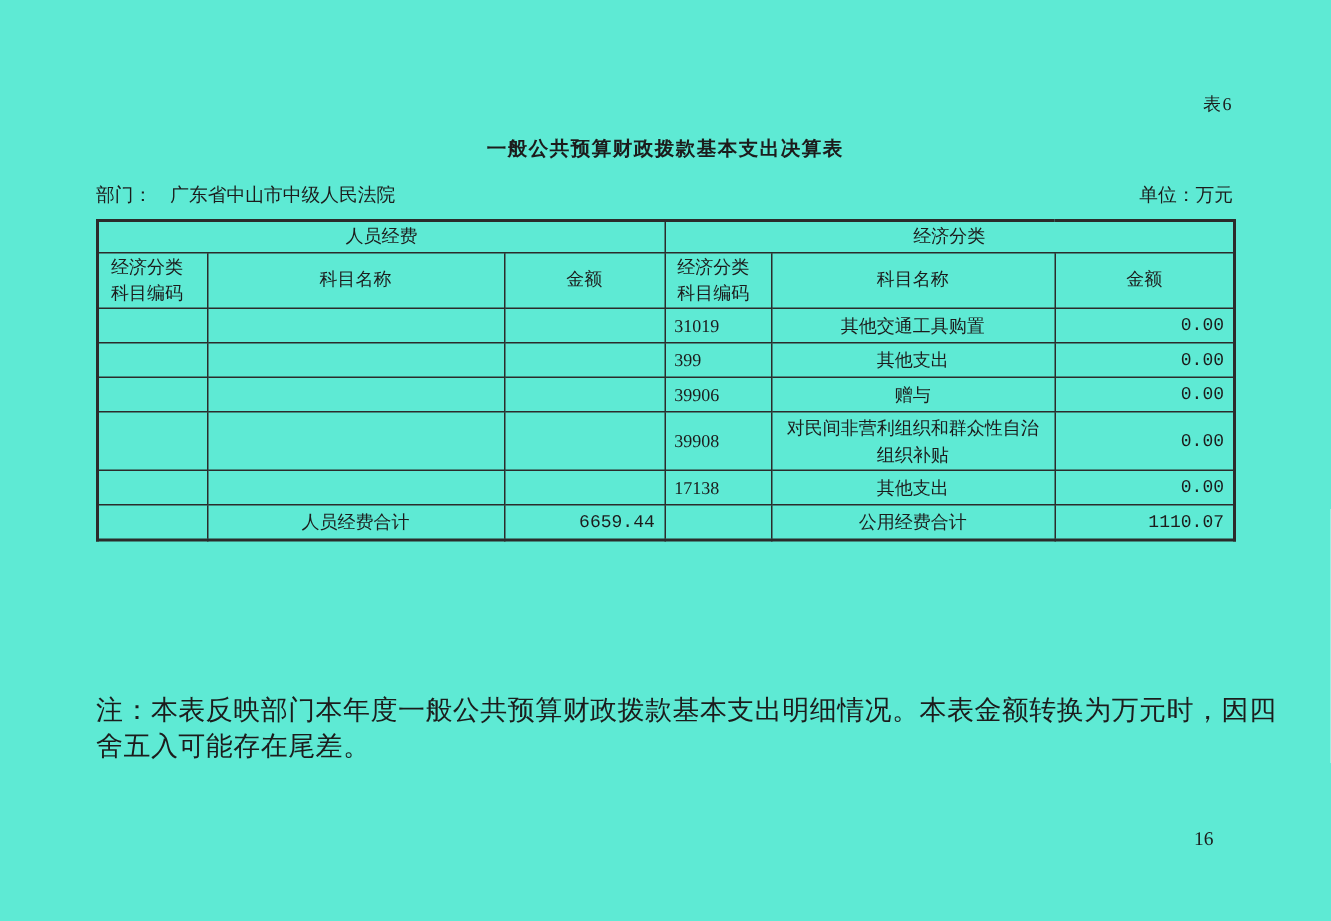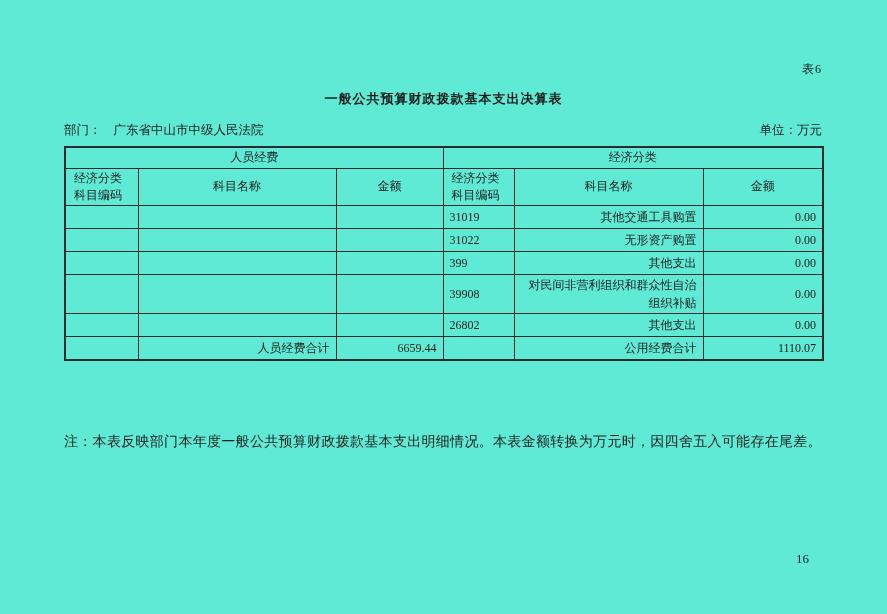--- a/index.html
+++ b/index.html
@@ -38,26 +38,26 @@
     padding:1px 6px;
     vertical-align:middle;
     overflow:hidden;
   }
   tr.group-row{height:21px;}
   tr.subhead-row{height:33px;}
   tr.group-row th,tr.subhead-row th{text-align:center;}
   .code-head{line-height:1.45;text-align:left !important;padding-left:8px !important;}
   tbody tr{height:23px;padding-left:11px;}
   td.code{text-align:left;padding-left:8px;}
-  td.name{text-align:right;padding-left:6px;line-height:1.5;}
-  td.amount{text-align:right;padding-right:9px;}
+  td.name{text-align:center;padding-left:6px;line-height:1.5;}
+  td.amount{text-align:right;padding-right:9px;font-family:Liberation Mono, monospace;}
 
   .note{
-    position:absolute;top:433px;left:64px;width:790px;
-    font-size:14px;letter-spacing:0.3px;font-family:Liberation Serif, serif;
+    position:absolute;top:461px;left:64px;width:790px;
+    font-size:18px;letter-spacing:0.3px;font-family:Liberation Serif, serif;
   }
   .page-number{
     position:absolute;top:551px;left:796px;
     font-size:13px;
   }
 </style>
 </head>
 <body>
 
 <div class="page">
@@ -108,45 +108,45 @@
           <td class="name"></td>
           <td class="amount"></td>
           <td class="code">31019</td>
           <td class="name">其他交通工具购置</td>
           <td class="amount">0.00</td>
         </tr>
         <tr>
           <td class="code"></td>
           <td class="name"></td>
           <td class="amount"></td>
-          <td class="code">31022</td>
-          <td class="name">无形资产购置</td>
+          <td class="code">399</td>
+          <td class="name">其他支出</td>
           <td class="amount">0.00</td>
         </tr>
         <tr>
           <td class="code"></td>
           <td class="name"></td>
           <td class="amount"></td>
-          <td class="code">399</td>
-          <td class="name">其他支出</td>
+          <td class="code">39906</td>
+          <td class="name">赠与</td>
           <td class="amount">0.00</td>
         </tr>
         <tr>
           <td class="code"></td>
           <td class="name"></td>
           <td class="amount"></td>
           <td class="code">39908</td>
           <td class="name">对民间非营利组织和群众性自治组织补贴</td>
           <td class="amount">0.00</td>
         </tr>
         <tr>
           <td class="code"></td>
           <td class="name"></td>
           <td class="amount"></td>
-          <td class="code">26802</td>
+          <td class="code">17138</td>
           <td class="name">其他支出</td>
           <td class="amount">0.00</td>
         </tr>
         <tr>
           <td class="code"></td>
           <td class="name">人员经费合计</td>
           <td class="amount">6659.44</td>
           <td class="code"></td>
           <td class="name">公用经费合计</td>
           <td class="amount">1110.07</td>

